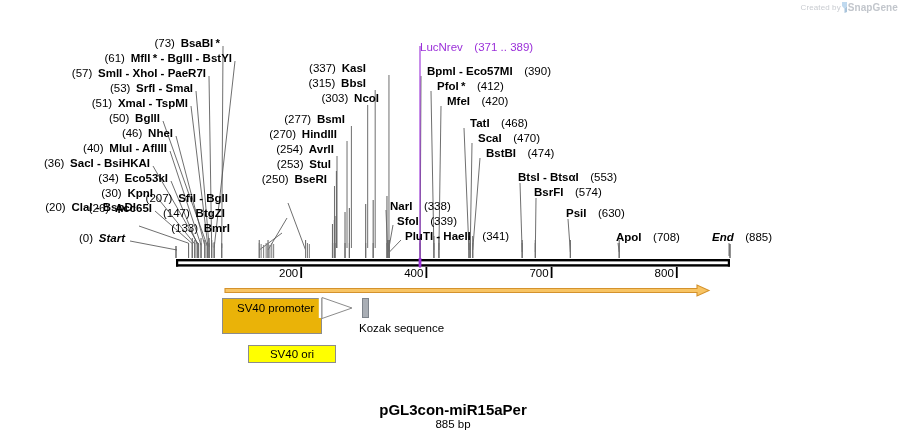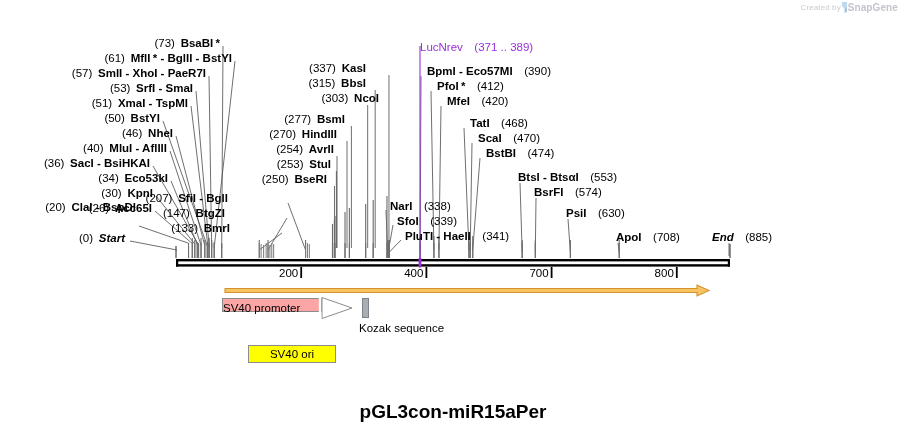--- a/index.html
+++ b/index.html
@@ -36,38 +36,38 @@
   svg.ov{position:absolute;left:0;top:0;width:906px;height:440px;overflow:visible;}
 
   
   .rulernum{
     position:absolute;font-size:11.5px;color:#000;white-space:nowrap;
     transform:translateX(-100%);
   }
 
   
   .sv40prom{
-    position:absolute;height:14px;box-sizing:border-box;
-    border:1px solid #8c8c8c;background:#fca5a5;
-    font-size:11.5px;color:#000;line-height:18px;padding-left:0;
+    position:absolute;height:36px;box-sizing:border-box;
+    border:1px solid #8c8c8c;background:#eab308;
+    font-size:11.5px;color:#000;line-height:18px;padding-left:14px;
   }
   .kozak{
     position:absolute;background:#a9aeb5;border:1px solid #7d838b;
     box-sizing:border-box;
   }
   .kozaklbl{position:absolute;font-size:11.5px;color:#000;white-space:nowrap;}
   .sv40ori{
     position:absolute;box-sizing:border-box;border:1px solid #8c8c8c;
     background:#ffff00;font-size:11.5px;color:#000;text-align:center;
     line-height:16px;
   }
 
   
   .title{
-    position:absolute;width:906px;text-align:center;font-size:19px;
+    position:absolute;width:906px;text-align:center;font-size:15px;
     font-weight:bold;color:#000;
   }
   .subtitle{
     position:absolute;width:906px;text-align:center;font-size:11.5px;color:#000;
   }
 </style>
 </head>
 <body>
 
 <div id="stage">
@@ -241,28 +241,29 @@
     <path d="M322 297.5 L322 318.5 L352 308 Z" fill="#ffffff" stroke="#8c8c8c" stroke-width="1"></path>
     <line x1="320" y1="298" x2="320" y2="318" stroke="#ffffff" stroke-width="2.4"></line>
   </svg>
 
   <div class="kozak" style="left:362px;top:298px;width:7px;height:20px;"></div>
   <div class="kozaklbl" style="left:359px;top:322px;">Kozak sequence</div>
 
   <div class="sv40ori" style="left:248px;top:345px;width:88px;height:18px;">SV40 ori</div>
 
   <div class="title" style="top:401px;">pGL3con-miR15aPer</div>
+  <div class="subtitle" style="top:418px;">885 bp</div>
 
   <div id="labelhost">
       <div class="lbl ar" style="top: 37px; left: 220px;"><span class="ps">(73) </span><span class="nm">BsaBI *</span></div>
       <div class="lbl ar" style="top: 52px; left: 232px;"><span class="ps">(61) </span><span class="nm">MflI *  -  BglII  -  BstYI</span></div>
       <div class="lbl ar" style="top: 67px; left: 206px;"><span class="ps">(57) </span><span class="nm">SmlI   -  XhoI   -  PaeR7I</span></div>
       <div class="lbl ar" style="top: 82px; left: 193px;"><span class="ps">(53) </span><span class="nm">SrfI   -  SmaI</span></div>
       <div class="lbl ar" style="top: 97px; left: 188px;"><span class="ps">(51) </span><span class="nm">XmaI   -  TspMI</span></div>
-      <div class="lbl ar" style="top: 112px; left: 160px;"><span class="ps">(50) </span><span class="nm">BstYI</span></div>
+      <div class="lbl ar" style="top: 112px; left: 160px;"><span class="ps">(50) </span><span class="nm">BglII</span></div>
       <div class="lbl ar" style="top: 127px; left: 173px;"><span class="ps">(46) </span><span class="nm">NheI</span></div>
       <div class="lbl ar" style="top: 142px; left: 167px;"><span class="ps">(40) </span><span class="nm">MluI   -  AflIII</span></div>
       <div class="lbl ar" style="top: 157px; left: 150px;"><span class="ps">(36) </span><span class="nm">SacI   -  BsiHKAI</span></div>
       <div class="lbl ar" style="top: 172px; left: 168px;"><span class="ps">(34) </span><span class="nm">Eco53kI</span></div>
       <div class="lbl ar" style="top: 187px; left: 153px;"><span class="ps">(30) </span><span class="nm">KpnI</span></div>
       <div class="lbl ar" style="top: 202px; left: 152px;"><span class="ps">(26) </span><span class="nm">Acc65I</span></div>
       <div class="lbl ar" style="top: 201px; left: 136px;"><span class="ps">(20) </span><span class="nm">ClaI   -  BspDI</span></div>
       <div class="lbl italic ar" style="top: 232px; left: 125px;"><span class="ps">(0) </span><span class="nm">Start</span></div>
       <div class="lbl ar" style="top: 192px; left: 228px;"><span class="ps">(207) </span><span class="nm">SfiI   -  BglI</span></div>
       <div class="lbl ar" style="top: 207px; left: 225px;"><span class="ps">(147) </span><span class="nm">BtgZI</span></div>

